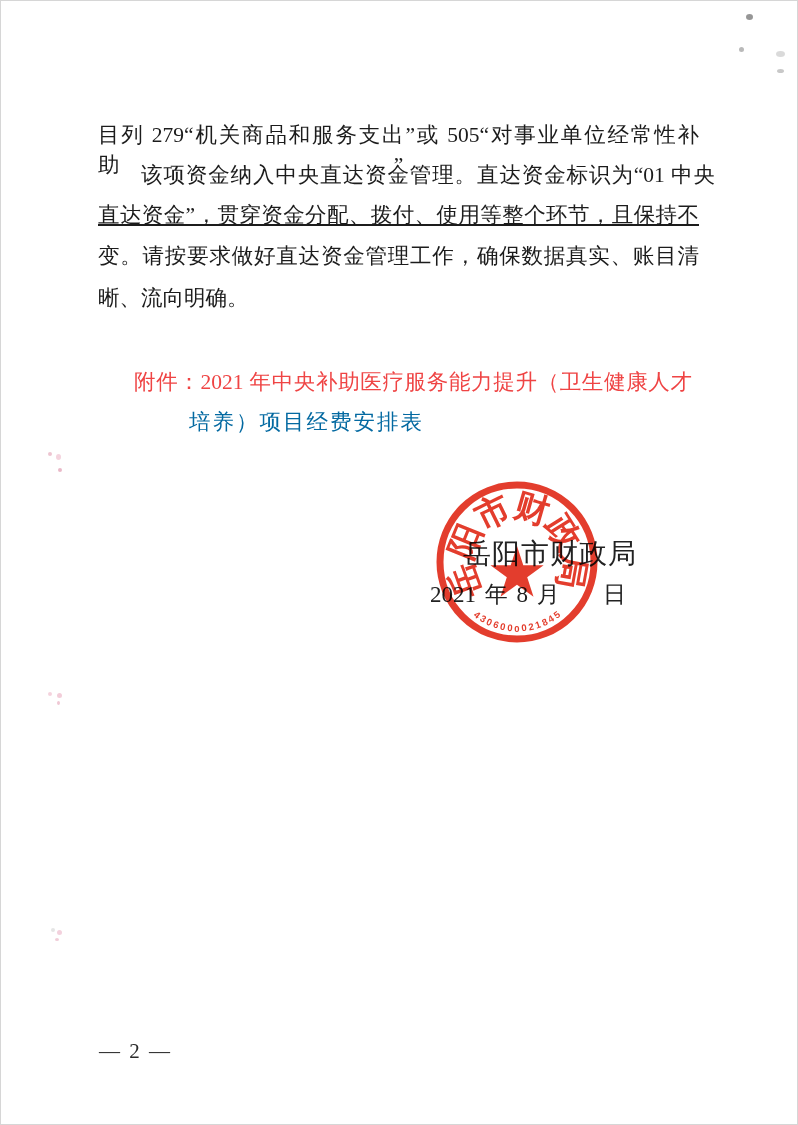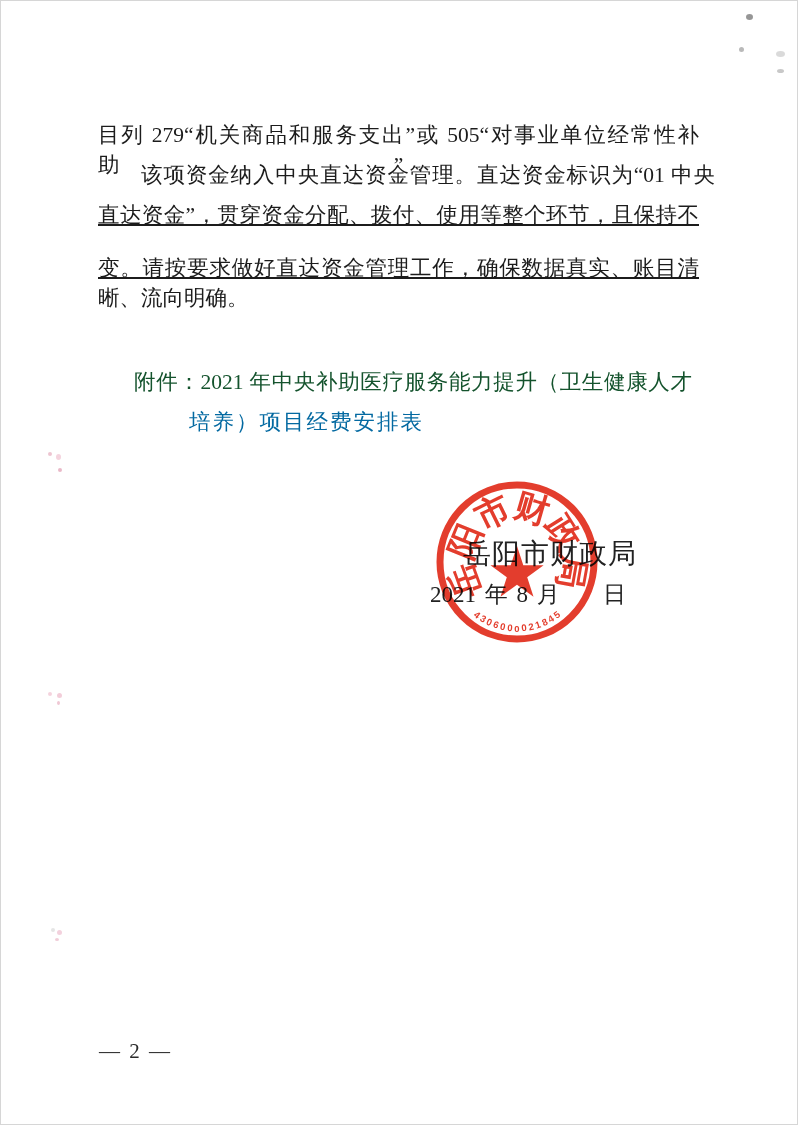--- a/index.html
+++ b/index.html
@@ -23,27 +23,27 @@
     font-size: 21.5px;
     line-height: 30px;
     color: #1c1c1c;
     text-align: justify;
     text-align-last: justify;
     white-space: normal;
   }
   .bline.l1 { top: 119px; }
   .bline.l2 { top: 159px; left: 140px; width: 574px; }
   .bline.l3 { top: 199px; text-decoration: underline; }
-  .bline.l4 { top: 252px; text-decoration: underline; }
+  .bline.l4 { top: 240px; }
   .bline.l5 { top: 282px; text-align: center; text-align-last: left; }
 
   .attach1 {
     position: absolute;
     left: 133px; top: 366px; width: 558px;
-    font-size: 21.5px; line-height: 30px; color: #14532d;
+    font-size: 21.5px; line-height: 30px; color: #ef4444;
     text-align: justify; text-align-last: justify;
   }
   .attach2 {
     position: absolute;
     left: 188px; top: 406px;
     font-size: 21.5px; line-height: 30px; color: #0369a1;
     letter-spacing: 2px;
   }
 
   .issuer {

